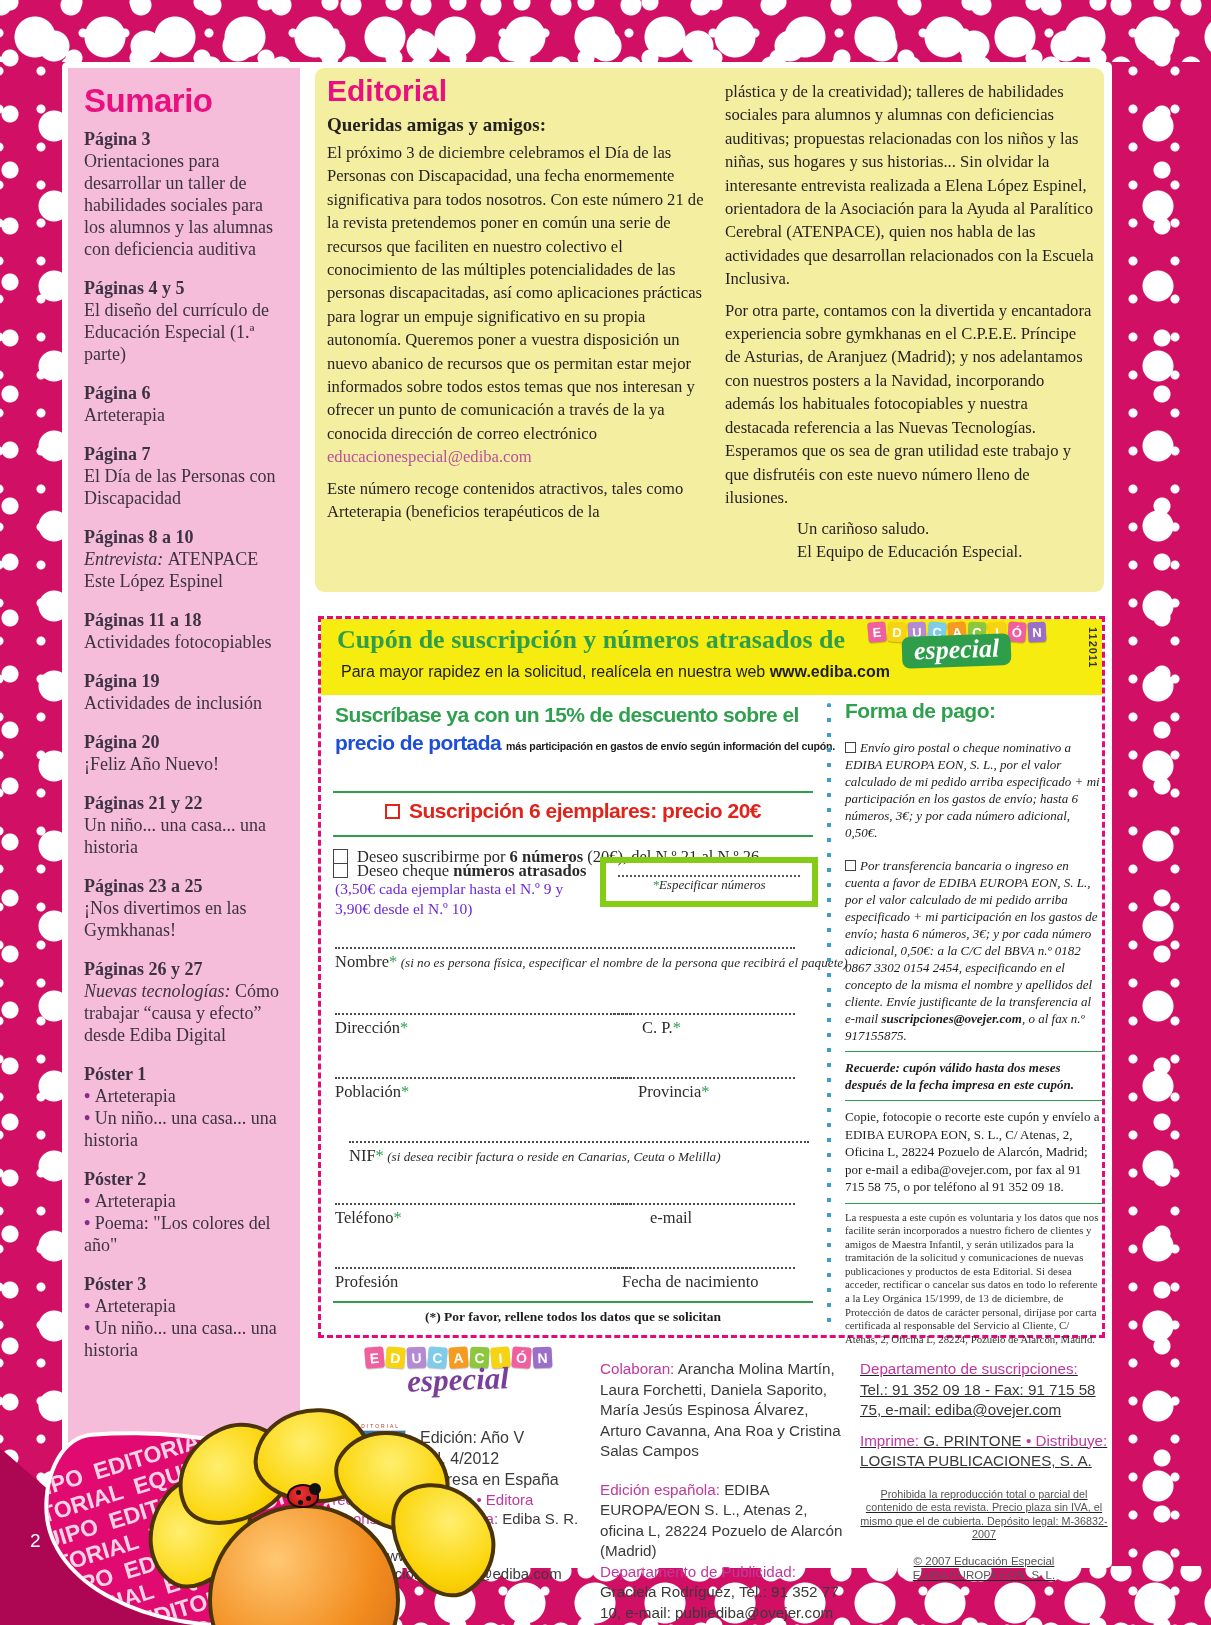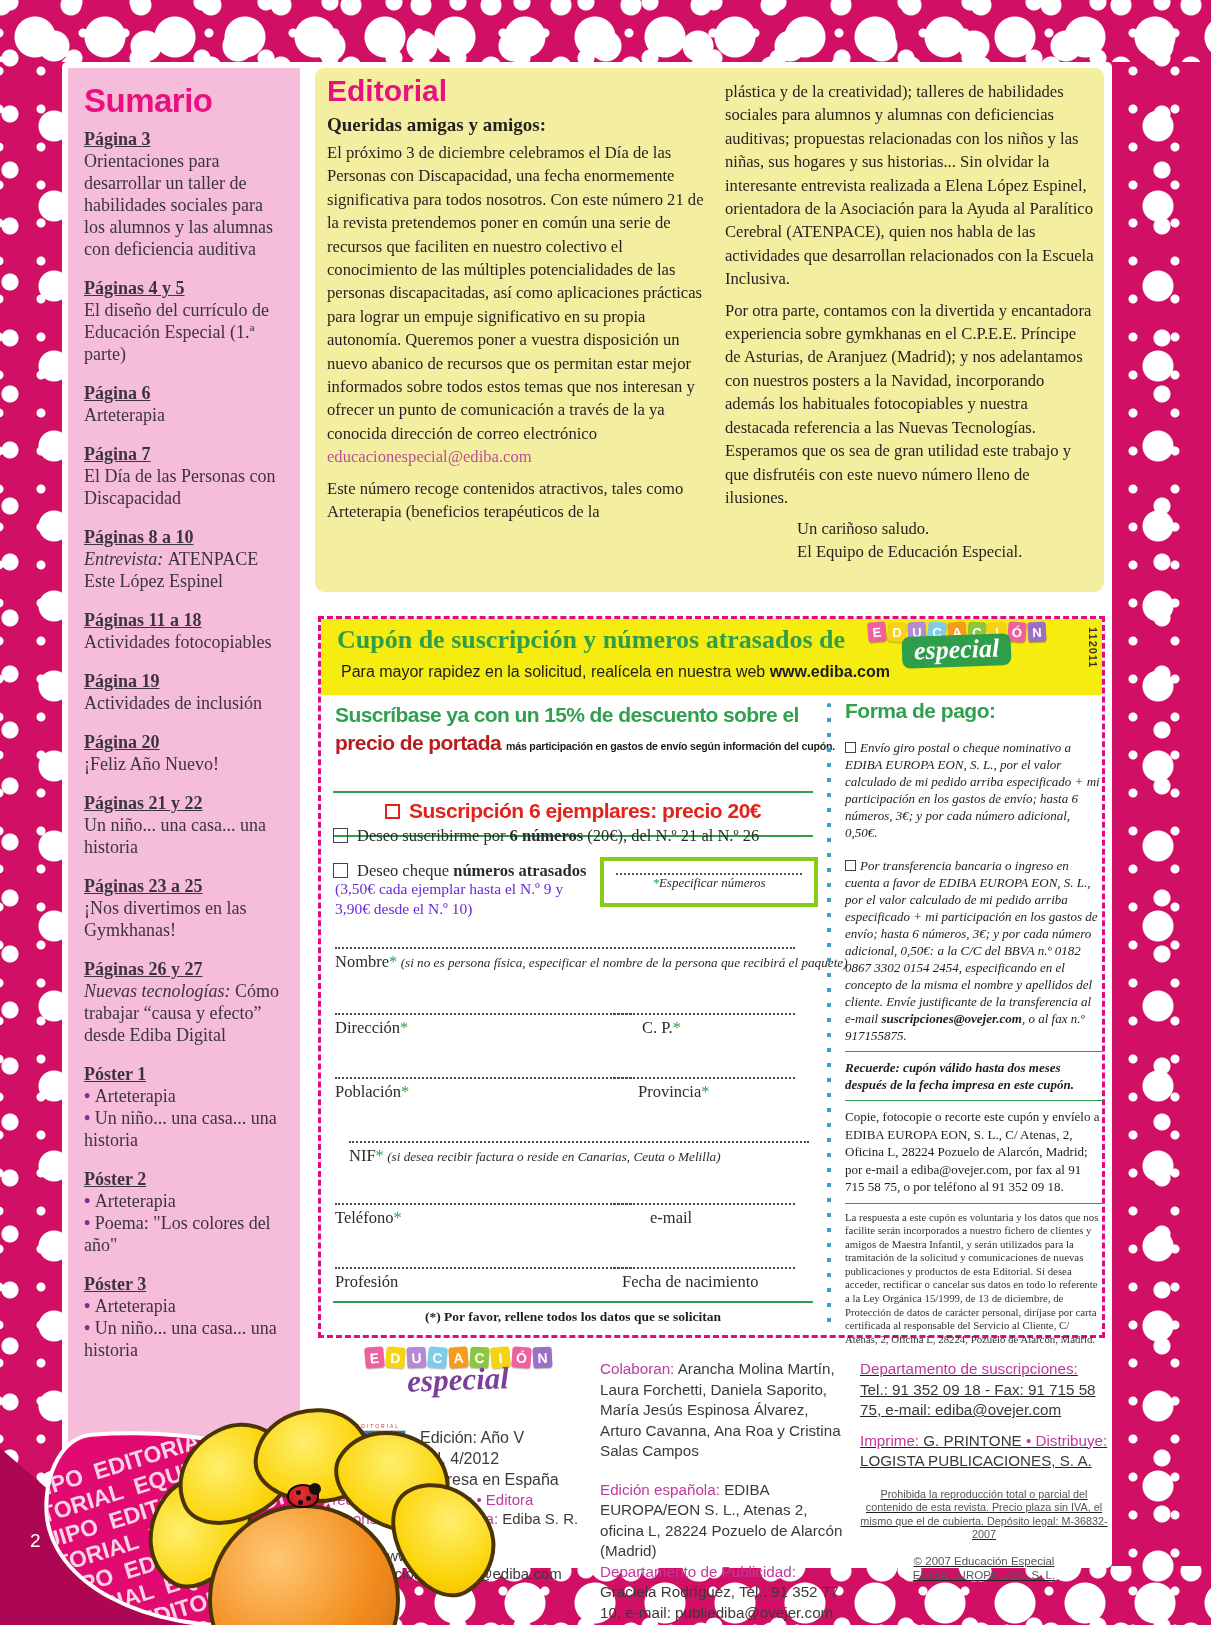--- a/index.html
+++ b/index.html
@@ -26,21 +26,21 @@
 
   .sheet { position:absolute; left:62px; top:62px; width:1050px; height:1506px;
            background:#fff; border-radius:5px; z-index:1; }
 
   
   .sidebar { position:absolute; left:68px; top:68px; width:232px; height:1437px;
              background:#f6bddb; z-index:2; padding:14px 14px 0 16px; overflow:hidden; }
   .sb-title { font-family:"Liberation Sans", sans-serif; font-weight:bold;
               font-size:33px; color:#ea107f; letter-spacing:-0.5px; margin-bottom:8px; }
   .s-item { margin-bottom:17px; font-size:18px; line-height:22px; color:#3c3244; }
-  .s-h { font-weight:bold;text-decoration:underline; }
+  .s-h { font-weight:bold; }
   .s-pre { font-style:italic; }
   .s-t span:empty { display:none; }
   .bspan:empty { display:none; }
   .bspan::before { content:"\2022  "; color:#8a2a8f; font-weight:bold; }
 
   
   .editorial { position:absolute; left:315px; top:68px; width:789px; height:524px;
                background:#f4efa0; border-radius:9px; z-index:2; }
   .ed-title { position:absolute; left:12px; top:6px; font-family:"Liberation Sans", sans-serif;
               font-weight:bold; font-size:30px; color:#ea107f; }
@@ -79,36 +79,36 @@
   .tile:nth-child(9){background:#9b6ec8;transform:rotate(-3deg);}
   .ribbon { display:inline-block; margin-top:-7px; padding:0 12px 2px; background:#2f9e4b;
             border-radius:8px; transform:rotate(-2deg);
             font-style:italic; font-weight:bold; font-size:26px; color:#fff; }
 
   .cp-left { position:absolute; left:12px; top:76px; width:484px; height:646px; }
   .promo1 { position:absolute; left:2px; top:8px; font-family:"Liberation Sans", sans-serif;
             font-weight:bold; font-size:21px; letter-spacing:-0.6px; color:#2fa04e; }
   .promo2 { position:absolute; left:2px; top:36px; white-space:nowrap; }
   .promo2 .p2 { font-family:"Liberation Sans", sans-serif; font-weight:bold; font-size:21px;
-                letter-spacing:-0.6px; color:#b91c1c; }
+                letter-spacing:-0.6px; color:#1d4ed8; }
   .promo-note { font-family:"Liberation Sans", sans-serif; font-weight:bold; font-size:10.6px;
                 letter-spacing:-0.2px; color:#1d1d1b; margin-left:5px; }
   .rule { position:absolute; left:0; width:480px; border-top:2px solid #2f9e4b; }
   .offer { position:absolute; left:0; top:104px; width:480px; text-align:center;
            font-family:"Liberation Sans", sans-serif; font-weight:bold; font-size:21px;
            letter-spacing:-0.5px; color:#e2231a; }
   .red-box { display:inline-block; width:15px; height:15px; border:2.5px solid #e2231a;
              margin-right:9px; vertical-align:-1px; }
   .chk-line { position:absolute; left:0; font-size:16.5px; color:#2b2b2b; white-space:nowrap; }
   .chk { display:inline-block; width:15px; height:15px; border:1.5px solid #444;
          margin-right:9px; vertical-align:-2px; }
   .back-note { position:absolute; left:2px; top:184px; width:258px; font-size:15.5px;
                line-height:20px; color:#6d28d9; }
   .spec-box { position:absolute; left:267px; top:162px; width:218px; height:50px;
-              border:4px solid #84cc16; }
+              border:6px solid #84cc16; }
   .spec-dots { margin:12px 12px 0; border-top:2px dotted #555; }
   .spec-label { text-align:center; font-style:italic; font-size:13px; color:#2b2b2b; }
   .star { color:#2f9e4b; }
   .f-block { position:absolute; }
   .dotline { border-top:2.5px dotted #4a4a4a; }
   .flab { margin-top:3px; font-size:16.5px; color:#2b2b2b; white-space:nowrap; }
   .f-note { font-style:italic; font-size:13.2px; }
   .footnote { position:absolute; left:0; top:614px; width:480px; text-align:center;
               font-weight:bold; font-size:13.5px; color:#1d1d1b; }
 
@@ -303,21 +303,21 @@
       <div class="issue-tag">112011</div>
     </div>
 
     <div class="cp-left">
       <div class="promo1">Suscríbase ya con un 15% de descuento sobre el</div>
       <div class="promo2"><span class="p2">precio de portada</span><span class="promo-note">más participación en gastos de envío según información del cupón.</span></div>
       <div class="rule" style="top:96px"></div>
       <div class="offer"><span class="red-box"></span><span>Suscripción 6 ejemplares: precio 20€</span></div>
       <div class="rule" style="top:140px"></div>
 
-      <div class="chk-line" style="top:131px"><span class="chk"></span><span>Deseo suscribirme por </span><b>6 números</b><span> (20€), del N.º 21 al N.º 26</span></div>
+      <div class="chk-line" style="top:152px"><span class="chk"></span><span>Deseo suscribirme por </span><b>6 números</b><span> (20€), del N.º 21 al N.º 26</span></div>
       <div class="chk-line" style="top:166px"><span class="chk"></span><span>Deseo cheque </span><b>números atrasados</b><span></span></div>
       <div class="back-note">(3,50€ cada ejemplar hasta el N.º 9 y 3,90€ desde el N.º 10)</div>
       <div class="spec-box">
         <div class="spec-dots"></div>
         <div class="spec-label"><span class="star">*</span><span>Especificar números</span></div>
       </div>
 
       <div class="f-block" style="left:2px; top:252px; width:460px;">
         <div class="dotline"></div>
         <div class="flab"><span>Nombre</span><span class="star">*</span><span class="f-note"> (si no es persona física, especificar el nombre de la persona que recibirá el paquete)</span></div>

